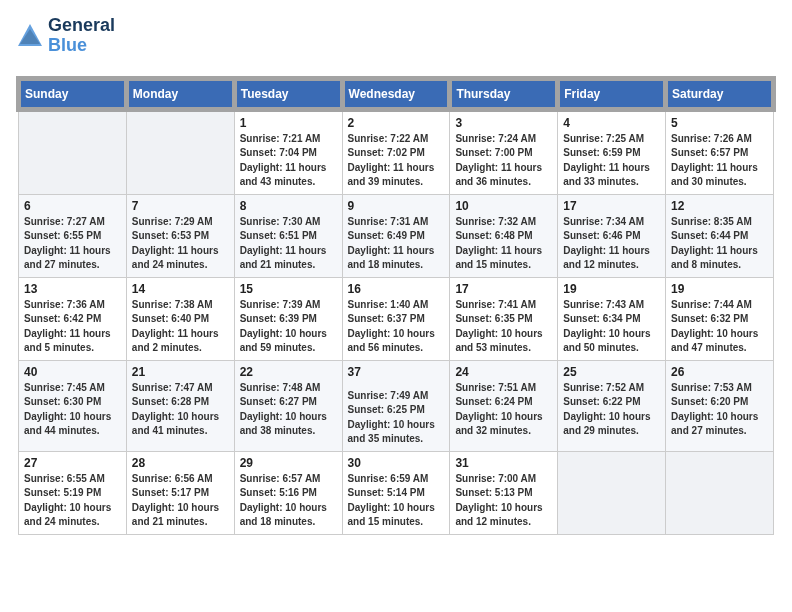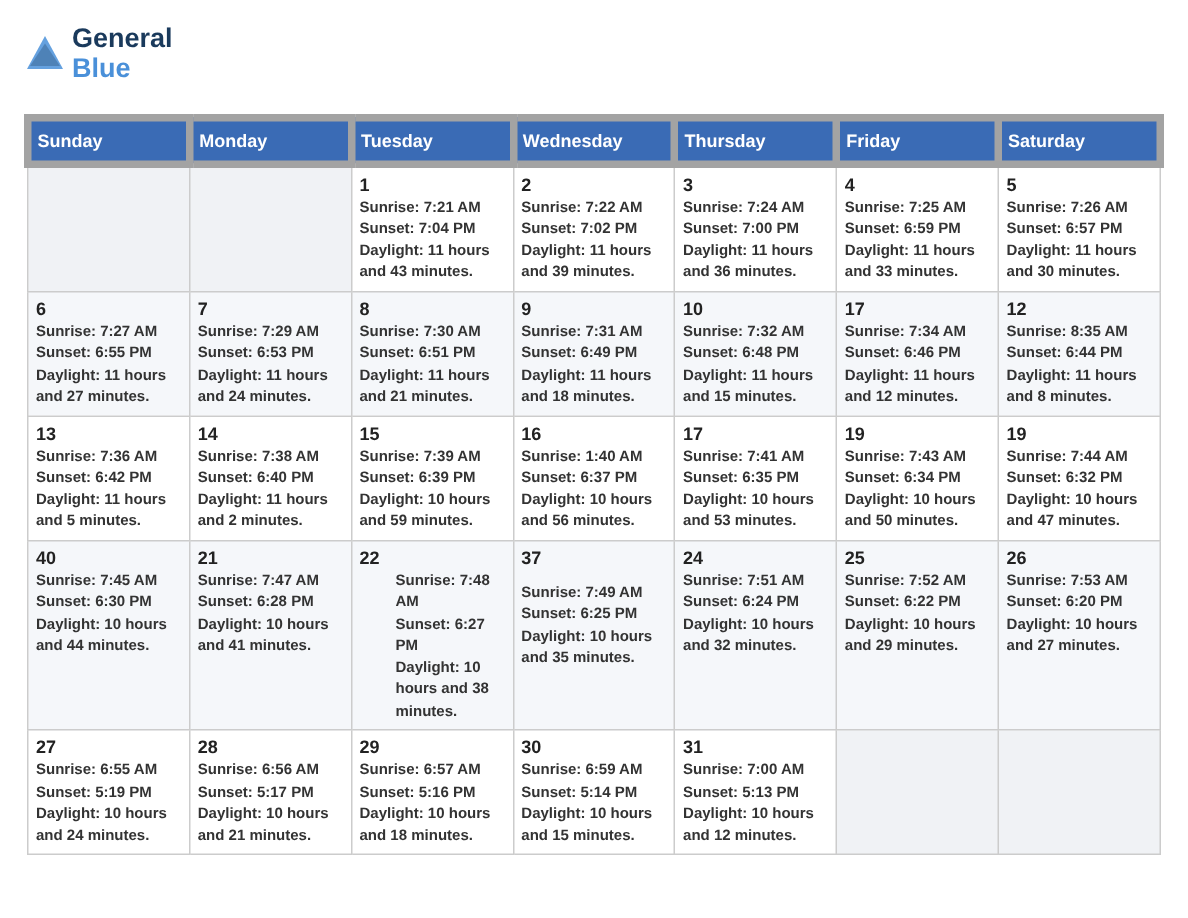--- a/index.html
+++ b/index.html
@@ -248,21 +248,21 @@
 Daylight: 10 hours and 44 minutes.</div>
         </td>
         <td>
           <span class="day-number">21</span>
           <div class="day-info" style="white-space: pre-line;">Sunrise: 7:47 AM
 Sunset: 6:28 PM
 Daylight: 10 hours and 41 minutes.</div>
         </td>
         <td>
           <span class="day-number">22</span>
-          <div class="day-info" style="white-space: pre-line; margin-left: 24px;">Sunrise: 7:48 AM
+          <div class="day-info" style="white-space: pre-line;">Sunrise: 7:48 AM
 Sunset: 6:27 PM
 Daylight: 10 hours and 38 minutes.</div>
         </td>
         <td>
           <span class="day-number">37</span>
           <div class="day-info" style="white-space: pre-line; margin-top: 10px;">Sunrise: 7:49 AM
 Sunset: 6:25 PM
 Daylight: 10 hours and 35 minutes.</div>
         </td>
         <td>

